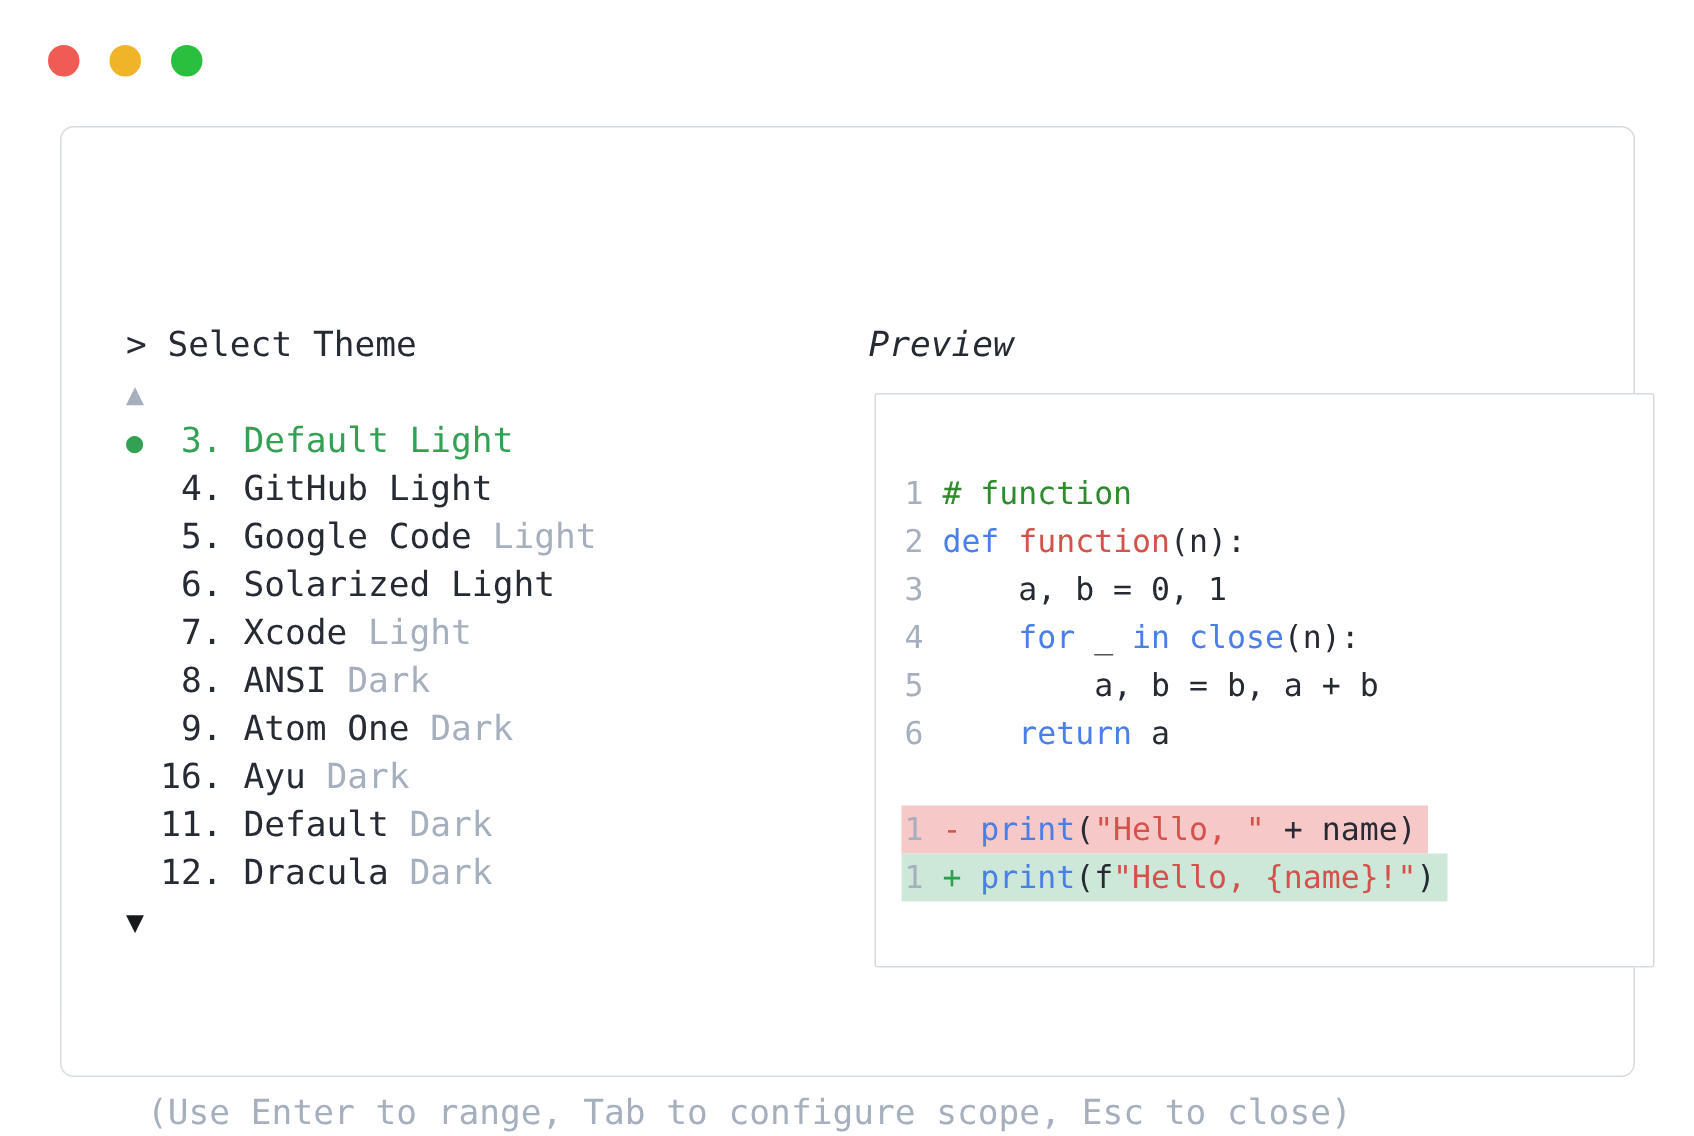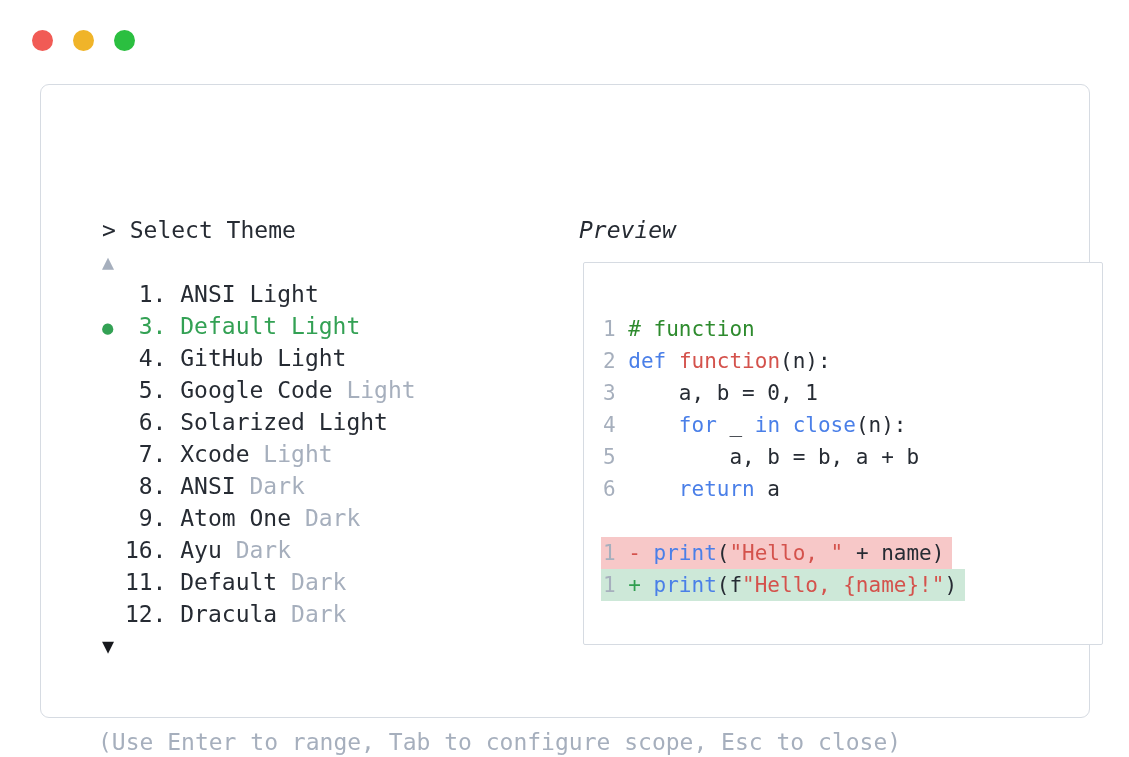--- a/index.html
+++ b/index.html
@@ -22,21 +22,21 @@
 
   
   .panel{
     position:absolute; left:40px; top:84px; width:1050px; height:634px;
     background:#fff; border:1.5px solid var(--border); border-radius:9px;
   }
 
   .mono-line{font-size:23px; line-height:32px; white-space:pre;}
 
   
-  .left-col{position:absolute; left:61px; top:129px;}
+  .left-col{position:absolute; left:43px; top:129px;}
   .prompt{color:var(--text);}
   .scroll-ind{height:32px; font-size:20px; line-height:32px;}
   .scroll-up{color:var(--muted);}
   .scroll-down{color:#17191d;}
 
   .theme-row{height:32px; font-size:23px; line-height:32px; white-space:pre; color:var(--text); cursor:default;}
   .theme-row .marker{display:inline-block; width:2ch; font-size:19px; color:var(--selected);}
   .theme-row .num{display:inline-block; width:3ch; text-align:right; margin-right:1ch;}
   .theme-row .variant.muted{color:var(--muted);}
   .theme-row.selected, .theme-row.selected .variant{color:var(--selected);}
@@ -75,21 +75,20 @@
     <span class="dot" style="background: rgb(240, 180, 41);"></span>
     <span class="dot" style="background: rgb(43, 191, 64);"></span>
   </div>
 
   <div class="panel">
 
     <div class="left-col">
       <div class="mono-line prompt">&gt; Select Theme</div>
       <div class="scroll-ind scroll-up">▲</div>
       <div id="theme-list">
-          <div class="theme-row"><span class="marker"></span><span class="num">1.</span><span class="name">ANSI <span class="variant">Light</span></span></div>
           <div class="theme-row selected"><span class="marker">●</span><span class="num">3.</span><span class="name">Default <span class="variant">Light</span></span></div>
           <div class="theme-row"><span class="marker"></span><span class="num">4.</span><span class="name">GitHub <span class="variant">Light</span></span></div>
           <div class="theme-row"><span class="marker"></span><span class="num">5.</span><span class="name">Google Code <span class="variant muted">Light</span></span></div>
           <div class="theme-row"><span class="marker"></span><span class="num">6.</span><span class="name">Solarized <span class="variant">Light</span></span></div>
           <div class="theme-row"><span class="marker"></span><span class="num">7.</span><span class="name">Xcode <span class="variant muted">Light</span></span></div>
           <div class="theme-row"><span class="marker"></span><span class="num">8.</span><span class="name">ANSI <span class="variant muted">Dark</span></span></div>
           <div class="theme-row"><span class="marker"></span><span class="num">9.</span><span class="name">Atom One <span class="variant muted">Dark</span></span></div>
           <div class="theme-row"><span class="marker"></span><span class="num">16.</span><span class="name">Ayu <span class="variant muted">Dark</span></span></div>
           <div class="theme-row"><span class="marker"></span><span class="num">11.</span><span class="name">Default <span class="variant muted">Dark</span></span></div>
           <div class="theme-row"><span class="marker"></span><span class="num">12.</span><span class="name">Dracula <span class="variant muted">Dark</span></span></div>

